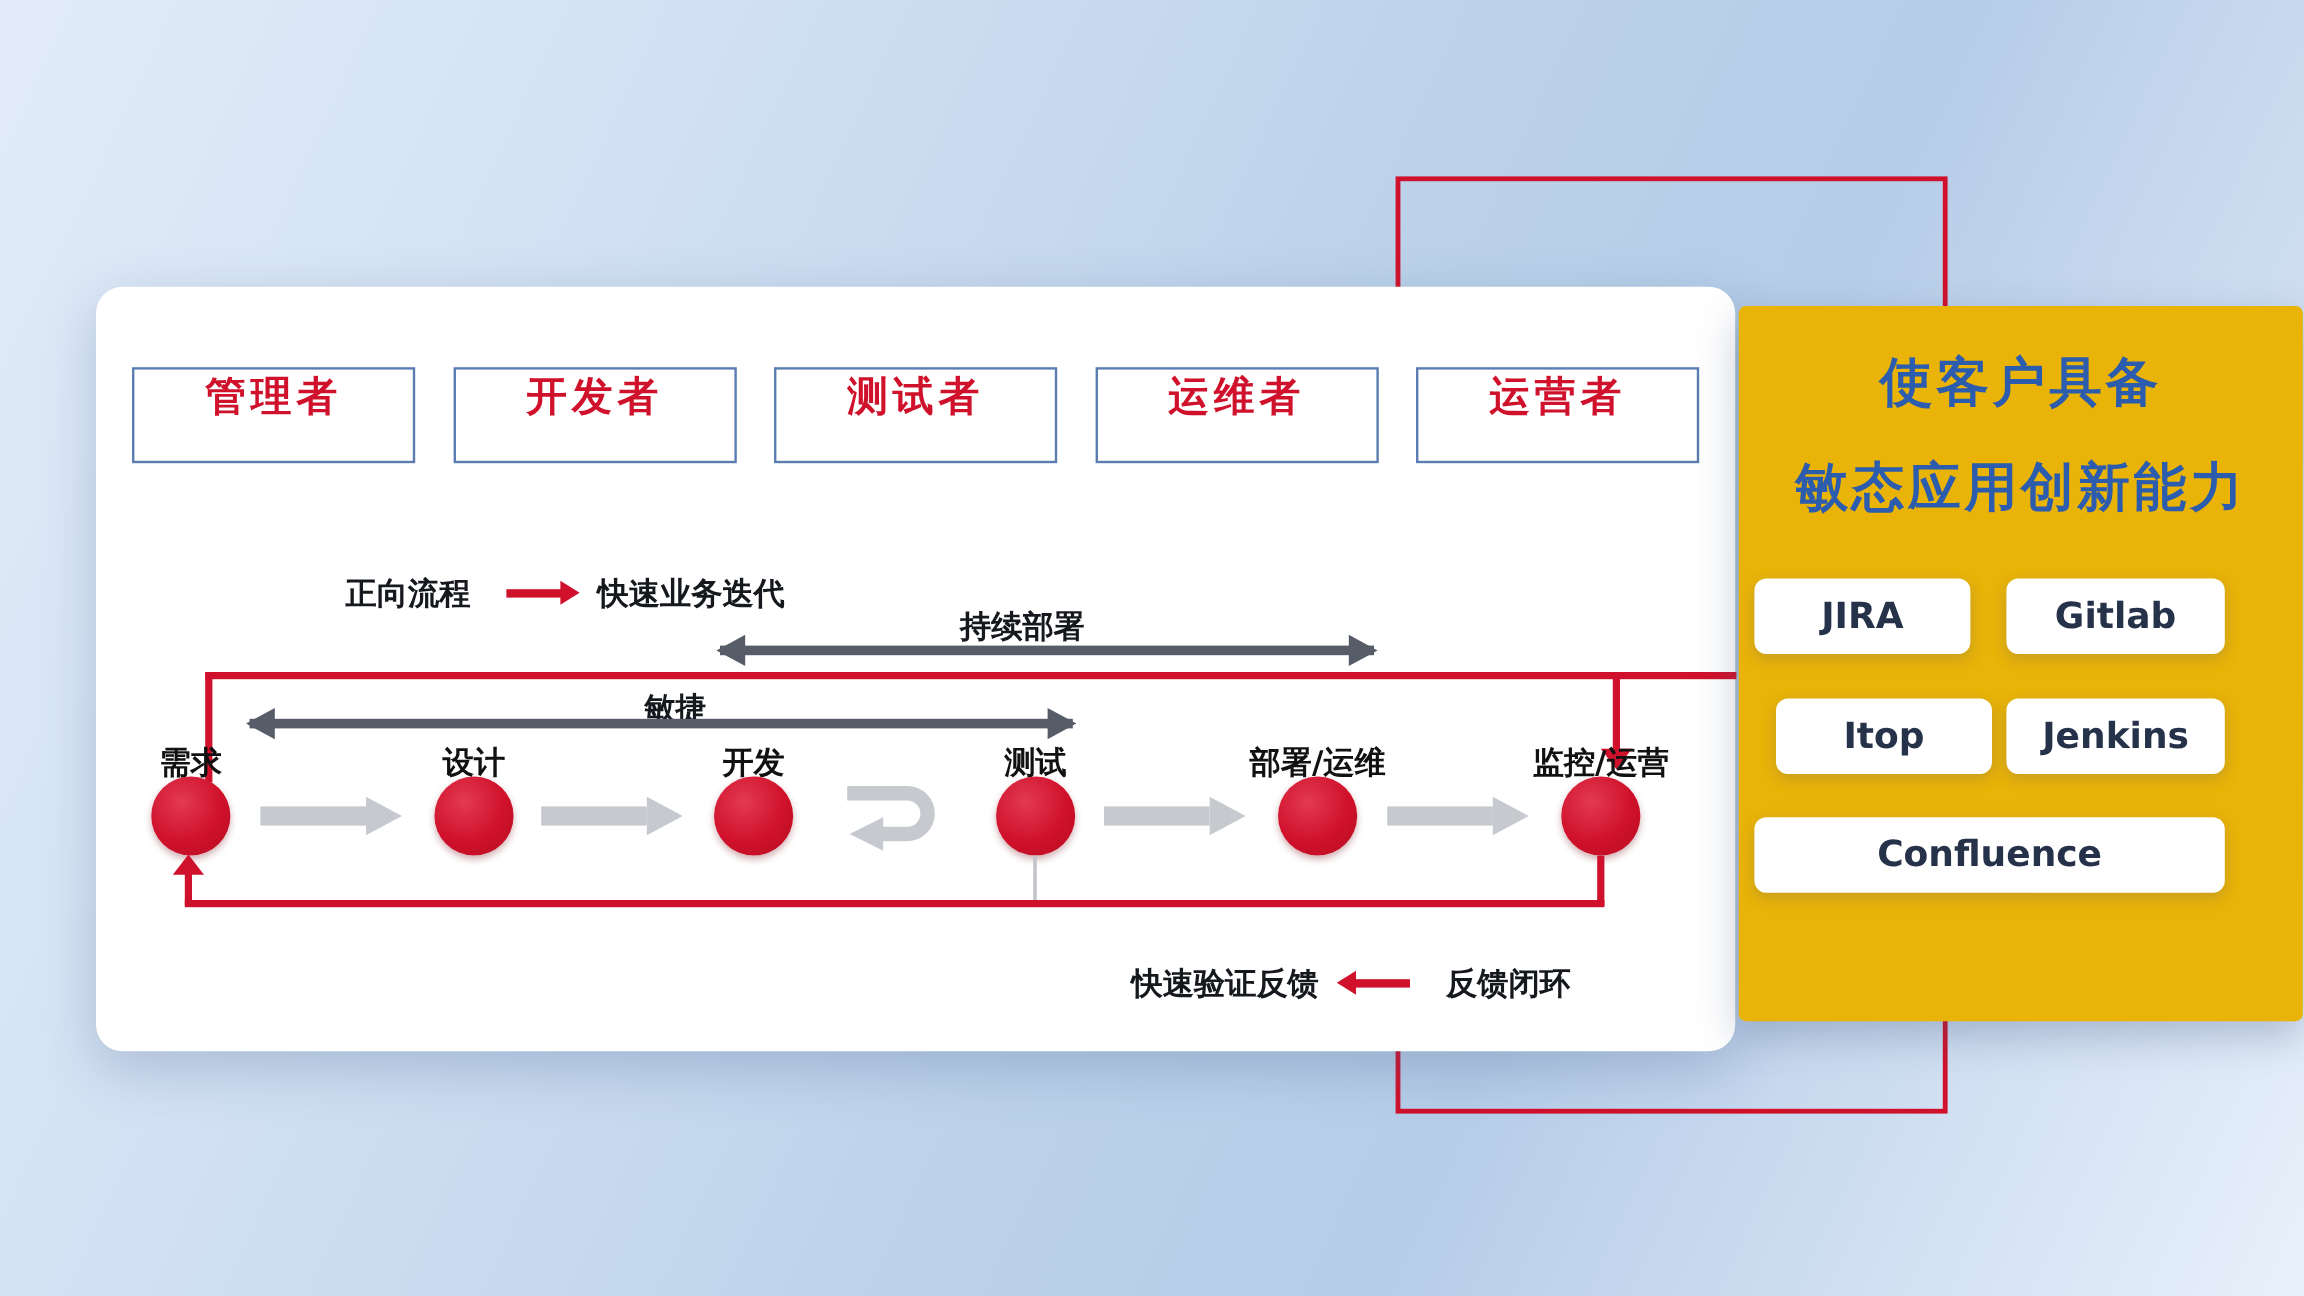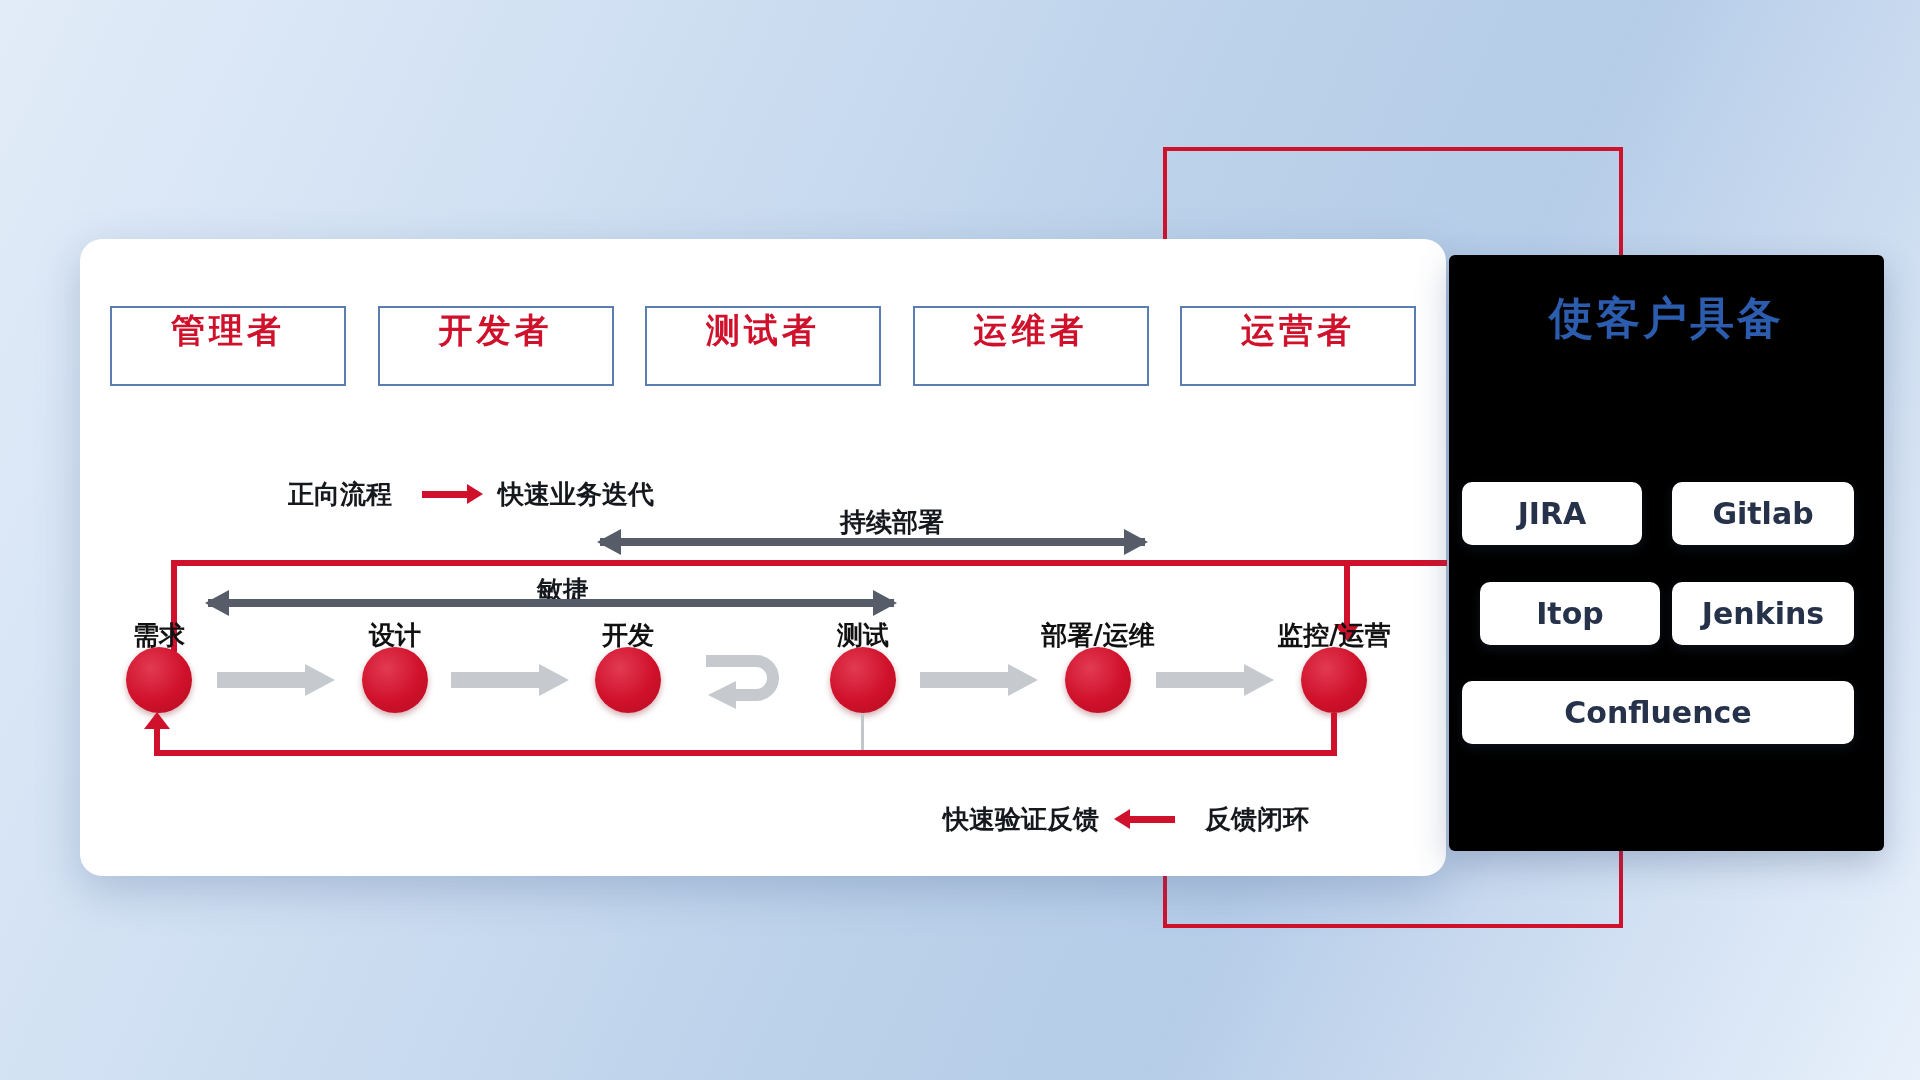--- a/index.html
+++ b/index.html
@@ -75,21 +75,21 @@
 
   .iter-loop{position:absolute;left:610px;top:406px}
 
   .thin-gray-v{position:absolute;left:781px;top:474px;width:3px;height:38px;background:#c2c5ca}
 
   
   .legend-feedback{position:absolute;left:863px;top:563px;display:flex;align-items:center;gap:30px;
     font-size:26px;font-weight:bold;color:#15181d}
 
   
-  .panel{position:absolute;left:1449px;top:255px;width:435px;height:596px;background:#000000;
+  .panel{position:absolute;left:1449px;top:255px;width:470px;height:596px;background:#eab308;
     border-radius:6px;box-shadow:0 12px 34px rgba(60,80,120,.30);z-index:3}
   .panel-title{width:100%;text-align:center;font-weight:bold;color:var(--title-blue);
     font-size:44px;letter-spacing:3px;position:absolute}
   .panel-title.l1{top:34px}
   .panel-title.l2{top:122px}
   .tool-chip{position:absolute;height:63px;background:#ffffff;border-radius:10px;
     display:flex;align-items:center;justify-content:center;
     font-size:30px;font-weight:bold;color:#25324a;
     box-shadow:0 4px 12px rgba(60,80,120,.22)}
   .tool-jira{left:13px;top:227px;width:180px}
@@ -125,21 +125,21 @@
         </div>
     </div>
 
 
     <div class="legend-forward">
       <span>正向流程</span>
       <span class="arrow-right"></span>
       <span>快速业务迭代</span>
     </div>
 
-    <div class="span-label" style="left:712px;top:266px;width:200px">持续部署</div>
+    <div class="span-label" style="left:672px;top:266px;width:200px">持续部署</div>
     <div class="span-arrow" style="left:520px;top:299px;width:545px"></div>
 
     <div class="span-label" style="left:383px;top:334px;width:200px">敏捷</div>
     <div class="span-arrow" style="left:128px;top:360px;width:686px"></div>
 
     <div class="rline" style="left:91px;top:321px;width:1276px;height:6px"></div>
     <div class="rline" style="left:91px;top:321px;width:6px;height:92px"></div>
     <div class="rline" style="left:1264px;top:321px;width:6px;height:66px"></div>
     <div class="rhead-down" style="left:1254px;top:385px"></div>
 
@@ -188,20 +188,21 @@
 
     <div class="legend-feedback">
       <span>快速验证反馈</span>
       <span class="arrow-left"></span>
       <span>反馈闭环</span>
     </div>
   </div>
 
   <div class="panel">
     <div class="panel-title l1">使客户具备</div>
+    <div class="panel-title l2">敏态应用创新能力</div>
 
     <div class="tool-chip tool-jira">JIRA</div>
     <div class="tool-chip tool-gitlab">Gitlab</div>
     <div class="tool-chip tool-itop">Itop</div>
     <div class="tool-chip tool-jenkins">Jenkins</div>
     <div class="tool-chip tool-confluence">Confluence</div>
   </div>
 
 </div>
 

